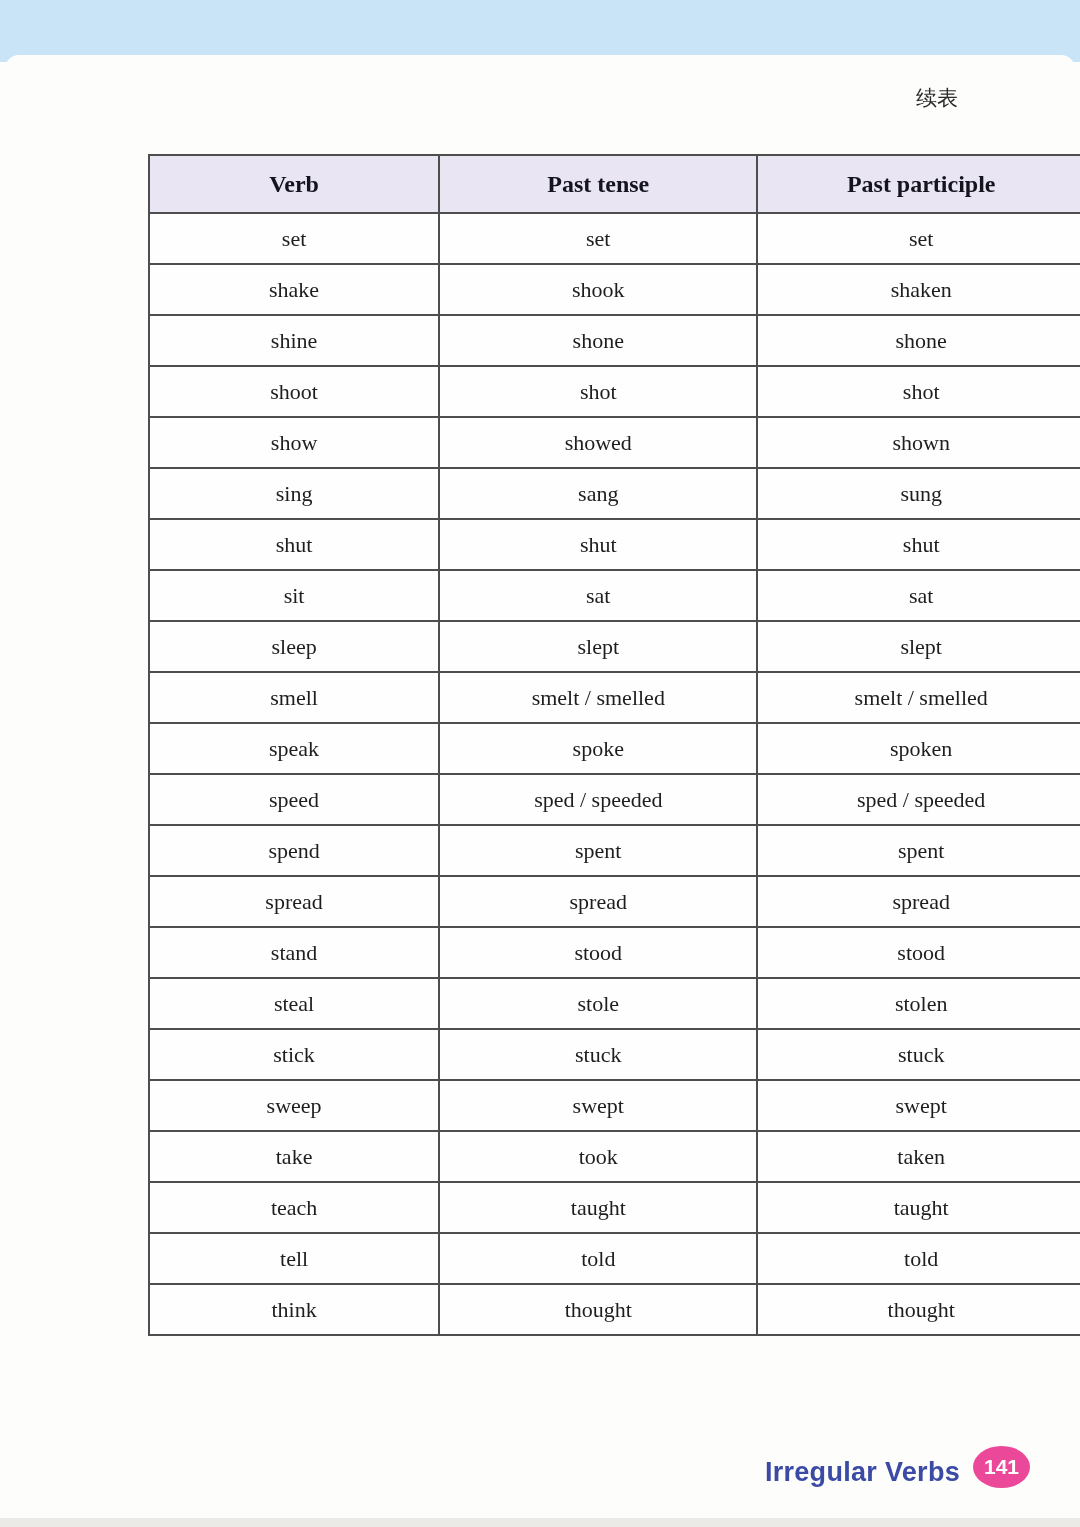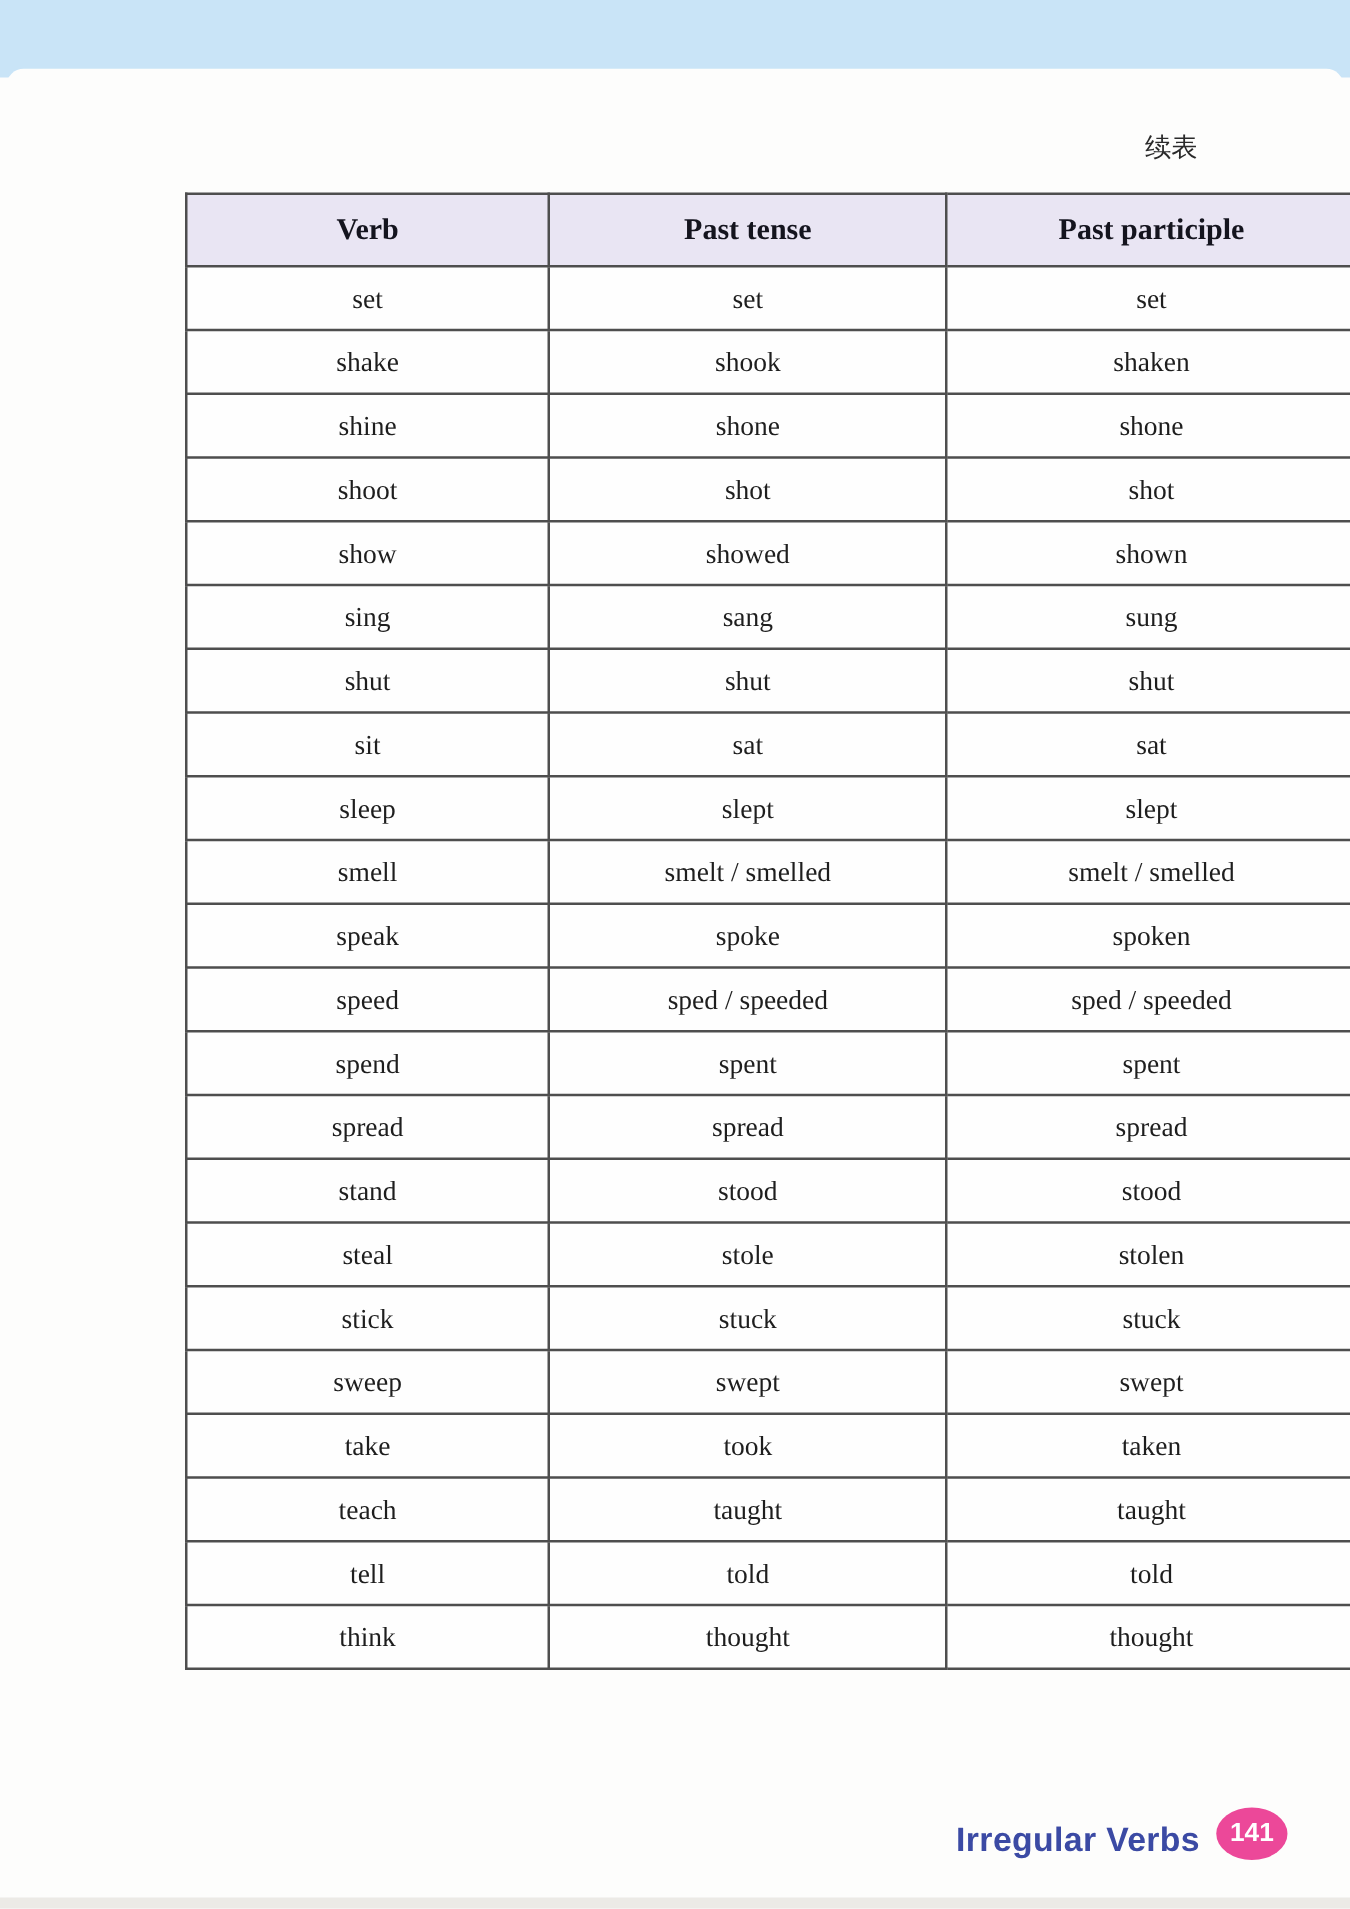--- a/index.html
+++ b/index.html
@@ -37,21 +37,20 @@
     height: 9px;
     background: #eceae6;
   }
   .continued-label {
     position: absolute;
     top: 84px;
     right: 122px;
     font-size: 21px;
     color: #2a2a2a;
     font-family: "Liberation Sans", sans-serif;
-    margin-top: 20px;
   }
   table.verbs-table {
     position: absolute;
     left: 148px;
     top: 133px;
     width: 938px;
     border-collapse: collapse;
     table-layout: fixed;
     margin-top: 21px;
   }

